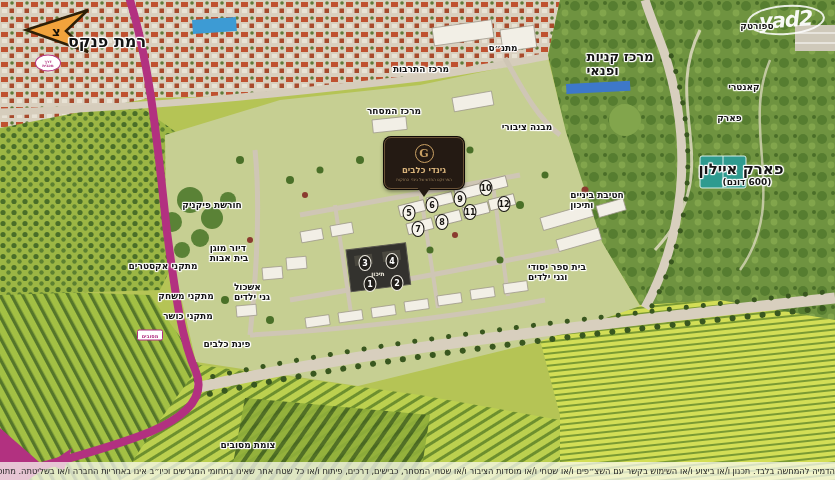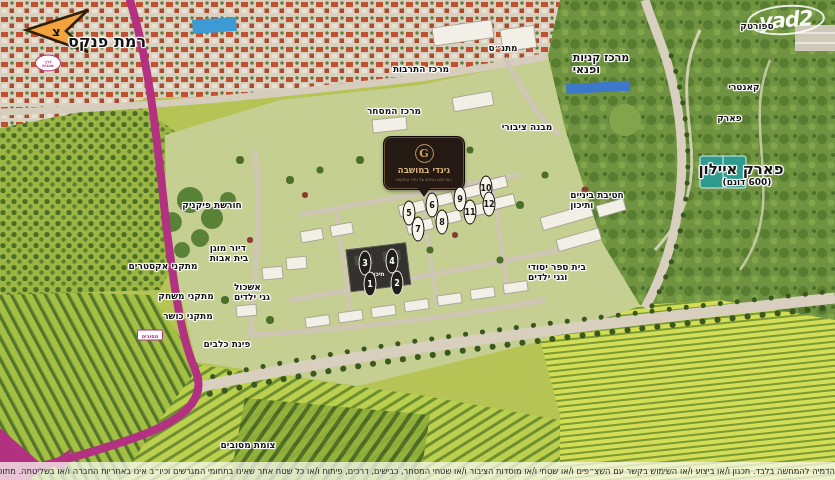--- a/index.html
+++ b/index.html
@@ -4,21 +4,21 @@
 <style>
   html,body{margin:0;padding:0;background:#777;}
   #stage{position:relative;width:835px;height:480px;overflow:hidden;
          font-family:"DejaVu Sans",sans-serif;background:#b5c455;}
   #stage svg.scene{position:absolute;inset:0;}
   .map-label{position:absolute;transform:translate(-50%,-50%);color:#141414;font-weight:bold;
     text-align:left;direction:rtl;white-space:pre-line;line-height:1.08;letter-spacing:0;
     text-shadow:-1px 0 1px #fff,1px 0 1px #fff,0 -1px 1px #fff,0 1px 1px #fff,
                 -1px -1px 1px #fff,1px 1px 1px #fff,-1px 1px 1px #fff,1px -1px 1px #fff;
     pointer-events:none;}
-  .marker{position:absolute;width:13px;height:25px;border-radius:50%;transform:translate(-50%,-50%);
+  .marker{position:absolute;width:13px;height:16px;border-radius:50%;transform:translate(-50%,-50%);
     display:flex;align-items:center;justify-content:center;font-size:8px;font-weight:bold;
     box-sizing:border-box;}
   .marker.light{background:#f7f4ec;border:1px solid #15130f;color:#15130f;}
   .marker.dark{background:#211f1b;border:1px solid #efece2;color:#ffffff;}
   .roof-label{position:absolute;left:378px;top:273px;transform:translate(-50%,-50%);
     color:#ece8da;font-size:6px;font-weight:bold;direction:rtl;}
   .road-badge{position:absolute;transform:translate(-50%,-50%);background:#ffffff;
     color:#b23180;font-weight:bold;direction:rtl;text-align:center;display:flex;
     align-items:center;justify-content:center;white-space:pre-line;}
   .road-badge.oval{width:24px;height:15px;border:1.5px solid #b23180;border-radius:50%;
@@ -204,32 +204,32 @@
 
   <svg class="compass" width="74" height="52" viewBox="0 0 74 52">
     <polygon points="4,26 66,6 44,27 66,48" fill="#f2a33c" stroke="#2e1f07" stroke-width="2.5"></polygon>
     <text x="30" y="32" font-size="13" font-weight="bold" fill="#1a1206" font-family="DejaVu Sans, sans-serif">צ</text>
   </svg>
 
   <div class="watermark">yad2</div>
 
   <div class="logo-balloon">
     <div class="logo-monogram">G</div>
-    <div class="logo-title">גינדי במושבה</div>
+    <div class="logo-title">גינדי כלבים</div>
     <div class="logo-tagline">הפרויקט החדש של גינדי החזקות</div>
   </div>
 
   <div class="roof-label">תיכון</div>
 
   <div class="disclaimer">הדמיה להמחשה בלבד. תכנון ו/או ביצוע ו/או השימוש בקשר עם השצ״פים ו/או שטחי ו/או מוסדות הציבור ו/או שטחי המסחר, כבישים, דרכים, פיתוח ו/או כל שטח אחר שאינו בתחומי המגרשים וכיו״ב אינו באחריות החברה ו/או בשליטתה. מתוכננים בניינים נוספים לפי התב״ע.</div>
 <div class="map-label" style="left: 107px; top: 42px; font-size: 16px;">רמת פנקס</div>
     <div class="map-label" style="left: 757px; top: 27px; font-size: 9px;">ספורטק</div>
     <div class="map-label" style="left: 503px; top: 49px; font-size: 9px;">מתנ״ס</div>
     <div class="map-label" style="left: 421px; top: 70px; font-size: 9px;">מרכז התרבות</div>
-    <div class="map-label" style="left: 601px; top: 64px; font-size: 11px;">מרכז קניות
+    <div class="map-label" style="left: 620px; top: 64px; font-size: 13px;">מרכז קניות
 ופנאי</div>
     <div class="map-label" style="left: 744px; top: 88px; font-size: 9px;">קאנטרי</div>
     <div class="map-label" style="left: 716px; top: 119px; font-size: 9px; padding-left: 27px;">פארק</div>
     <div class="map-label" style="left: 394px; top: 112px; font-size: 9px;">מרכז המסחר</div>
     <div class="map-label" style="left: 527px; top: 128px; font-size: 9px;">מבנה ציבורי</div>
     <div class="map-label" style="left: 741px; top: 169px; font-size: 15px;">פארק איילון</div>
     <div class="map-label" style="left: 747px; top: 183px; font-size: 9px;">(600 דונם)</div>
     <div class="map-label" style="left: 597px; top: 201px; font-size: 9px;">חטיבת ביניים
 ותיכון</div>
     <div class="map-label" style="left: 557px; top: 273px; font-size: 9px;">בית ספר יסודי
@@ -247,18 +247,18 @@
     <div class="road-badge oval" style="left: 48px; top: 63px;">דרך
 מכבית</div>
     <div class="road-badge rect" style="left: 150px; top: 335px;">מסובים</div>
     <div class="marker light" style="left: 409px; top: 213px;">5</div>
     <div class="marker light" style="left: 432px; top: 205px;">6</div>
     <div class="marker light" style="left: 418px; top: 229px;">7</div>
     <div class="marker light" style="left: 442px; top: 222px;">8</div>
     <div class="marker light" style="left: 460px; top: 199px;">9</div>
     <div class="marker light" style="left: 486px; top: 188px;">10</div>
     <div class="marker light" style="left: 470px; top: 212px;">11</div>
-    <div class="marker light" style="left: 489px; top: 204px;">12</div>
+    <div class="marker light" style="left: 504px; top: 204px;">12</div>
     <div class="marker dark" style="left: 365px; top: 263px;">3</div>
     <div class="marker dark" style="left: 392px; top: 261px;">4</div>
     <div class="marker dark" style="left: 370px; top: 284px;">1</div>
     <div class="marker dark" style="left: 397px; top: 283px;">2</div>
   </div>
 
 </body></html>

